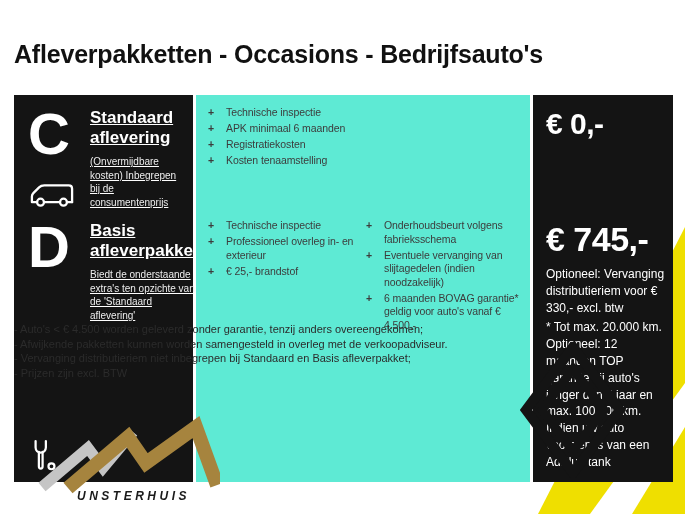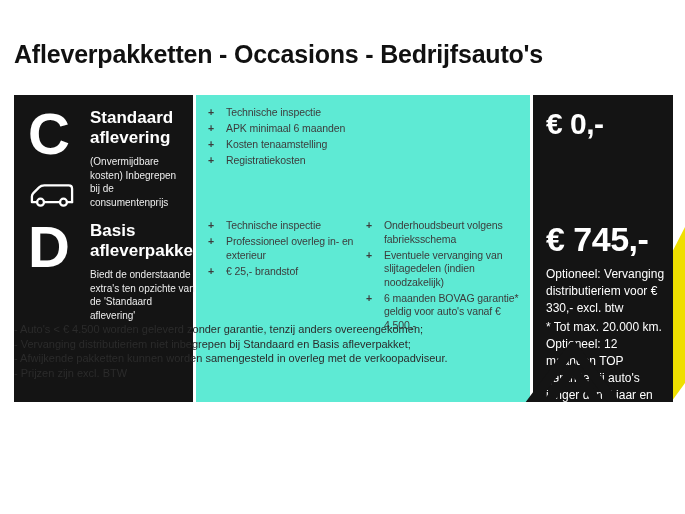--- a/index.html
+++ b/index.html
@@ -1,17 +1,17 @@
 <!DOCTYPE html>
 <html><head>
 <meta charset="utf-8">
 <style>
   html,body{margin:0;padding:0;background:#fff;}
   .page{
-    position:relative;width:685px;height:402px;overflow:hidden;background:#ffffff;
+    position:relative;width:685px;height:514px;overflow:hidden;background:#ffffff;
     font-family:"Liberation Sans",sans-serif;color:#1a1a1a;
   }
   
   .stripes{position:absolute;left:0;top:0;width:685px;height:514px;z-index:0;}
   
   .title{
     position:absolute;left:14px;top:40px;z-index:2;margin:0;
     font-size:25px;font-weight:700;letter-spacing:-0.2px;color:#111;
   }
   
@@ -21,21 +21,21 @@
   }
   .row1{top:95px;min-height:107px;}
   .row2{top:208px;min-height:105px;}
   .label-box{
     background:#141414;color:#fff;width:179px;flex:0 0 179px;box-sizing:border-box;
     display:flex;padding:11px 8px 9px 14px;
   }
   .label-left{width:62px;flex:0 0 62px;display:flex;flex-direction:column;justify-content:space-between;}
   .big-letter{font-size:58px;font-weight:700;line-height:0.95;color:#fff;}
   .pkg-icon{margin-left:2px;}
-  .label-right{flex:1;padding-top:2px;}
+  .label-right{flex:1;padding-top:2px;text-decoration:underline;}
   .pkg-name{margin:0;font-size:17px;font-weight:700;line-height:1.18;color:#fff;max-width:118px;}
   .pkg-desc{margin:7px 0 0 0;font-size:10px;line-height:1.35;color:#ededed;max-width:120px;}
   .items{
     background:#5eead4;flex:1;box-sizing:border-box;display:flex;
     padding:11px 6px 8px 12px;gap:6px;
   }
   .items ul{list-style:none;margin:0;padding:0;}
   .items .col1{width:152px;flex:0 0 152px;}
   .items .col2{flex:1;}
   .items li{
@@ -90,22 +90,22 @@
       </div>
       <div class="label-right">
         <h2 class="pkg-name">Standaard aflevering</h2>
         <p class="pkg-desc">(Onvermijdbare kosten) Inbegrepen bij de consumentenprijs</p>
       </div>
     </div>
     <div class="items">
       <ul class="col1">
           <li>Technische inspectie</li>
           <li>APK minimaal 6 maanden</li>
+          <li>Registratiekosten</li>
           <li>Kosten tenaamstelling</li>
-          <li>Registratiekosten</li>
         </ul>
     </div>
     <div class="price-box">
       <div class="price">€ 0,-</div>
     </div>
   </section>
 
   <section class="row row2">
     <div class="label-box">
       <div class="label-left">
@@ -139,22 +139,22 @@
       <div class="price">€ 745,-</div>
       <div class="price-notes">
           <p>Optioneel: Vervanging distributieriem voor € 330,- excl. btw</p>
           <p>* Tot max. 20.000 km. Optioneel: 12 maanden TOP garantie bij auto's jonger dan 5 jaar en max. 100.000 km. Indien uw auto voorzien is van een AdBlue tank</p>
         </div>
     </div>
   </section>
 
   <div class="footnotes">
       <p>- Auto's &lt; € 4.500 worden geleverd zonder garantie, tenzij anders overeengekomen;</p>
+      <p>- Afwijkende pakketten kunnen worden samengesteld in overleg met de verkoopadviseur.</p>
       <p>- Vervanging distributieriem niet inbegrepen bij Standaard en Basis afleverpakket;</p>
-      <p>- Afwijkende pakketten kunnen worden samengesteld in overleg met de verkoopadviseur.</p>
       <p>- Prijzen zijn excl. BTW</p>
     </div>
 
   <svg class="munsterhuis" width="210" height="98" viewBox="0 0 210 98" aria-hidden="true">
     <polyline points="32,74 78,35 93,55 123,19" fill="none" stroke="#C5C5C5" stroke-width="11" stroke-linejoin="miter"></polyline>
     <polyline points="58,75 118,24 136,50 186,14 207,72" fill="none" stroke="#A6843E" stroke-width="14" stroke-linejoin="miter"></polyline>
     <text x="67" y="87">UNSTERHUIS</text>
   </svg>
 
   <svg class="renault" width="106" height="136" viewBox="0 0 106 136" aria-hidden="true">

